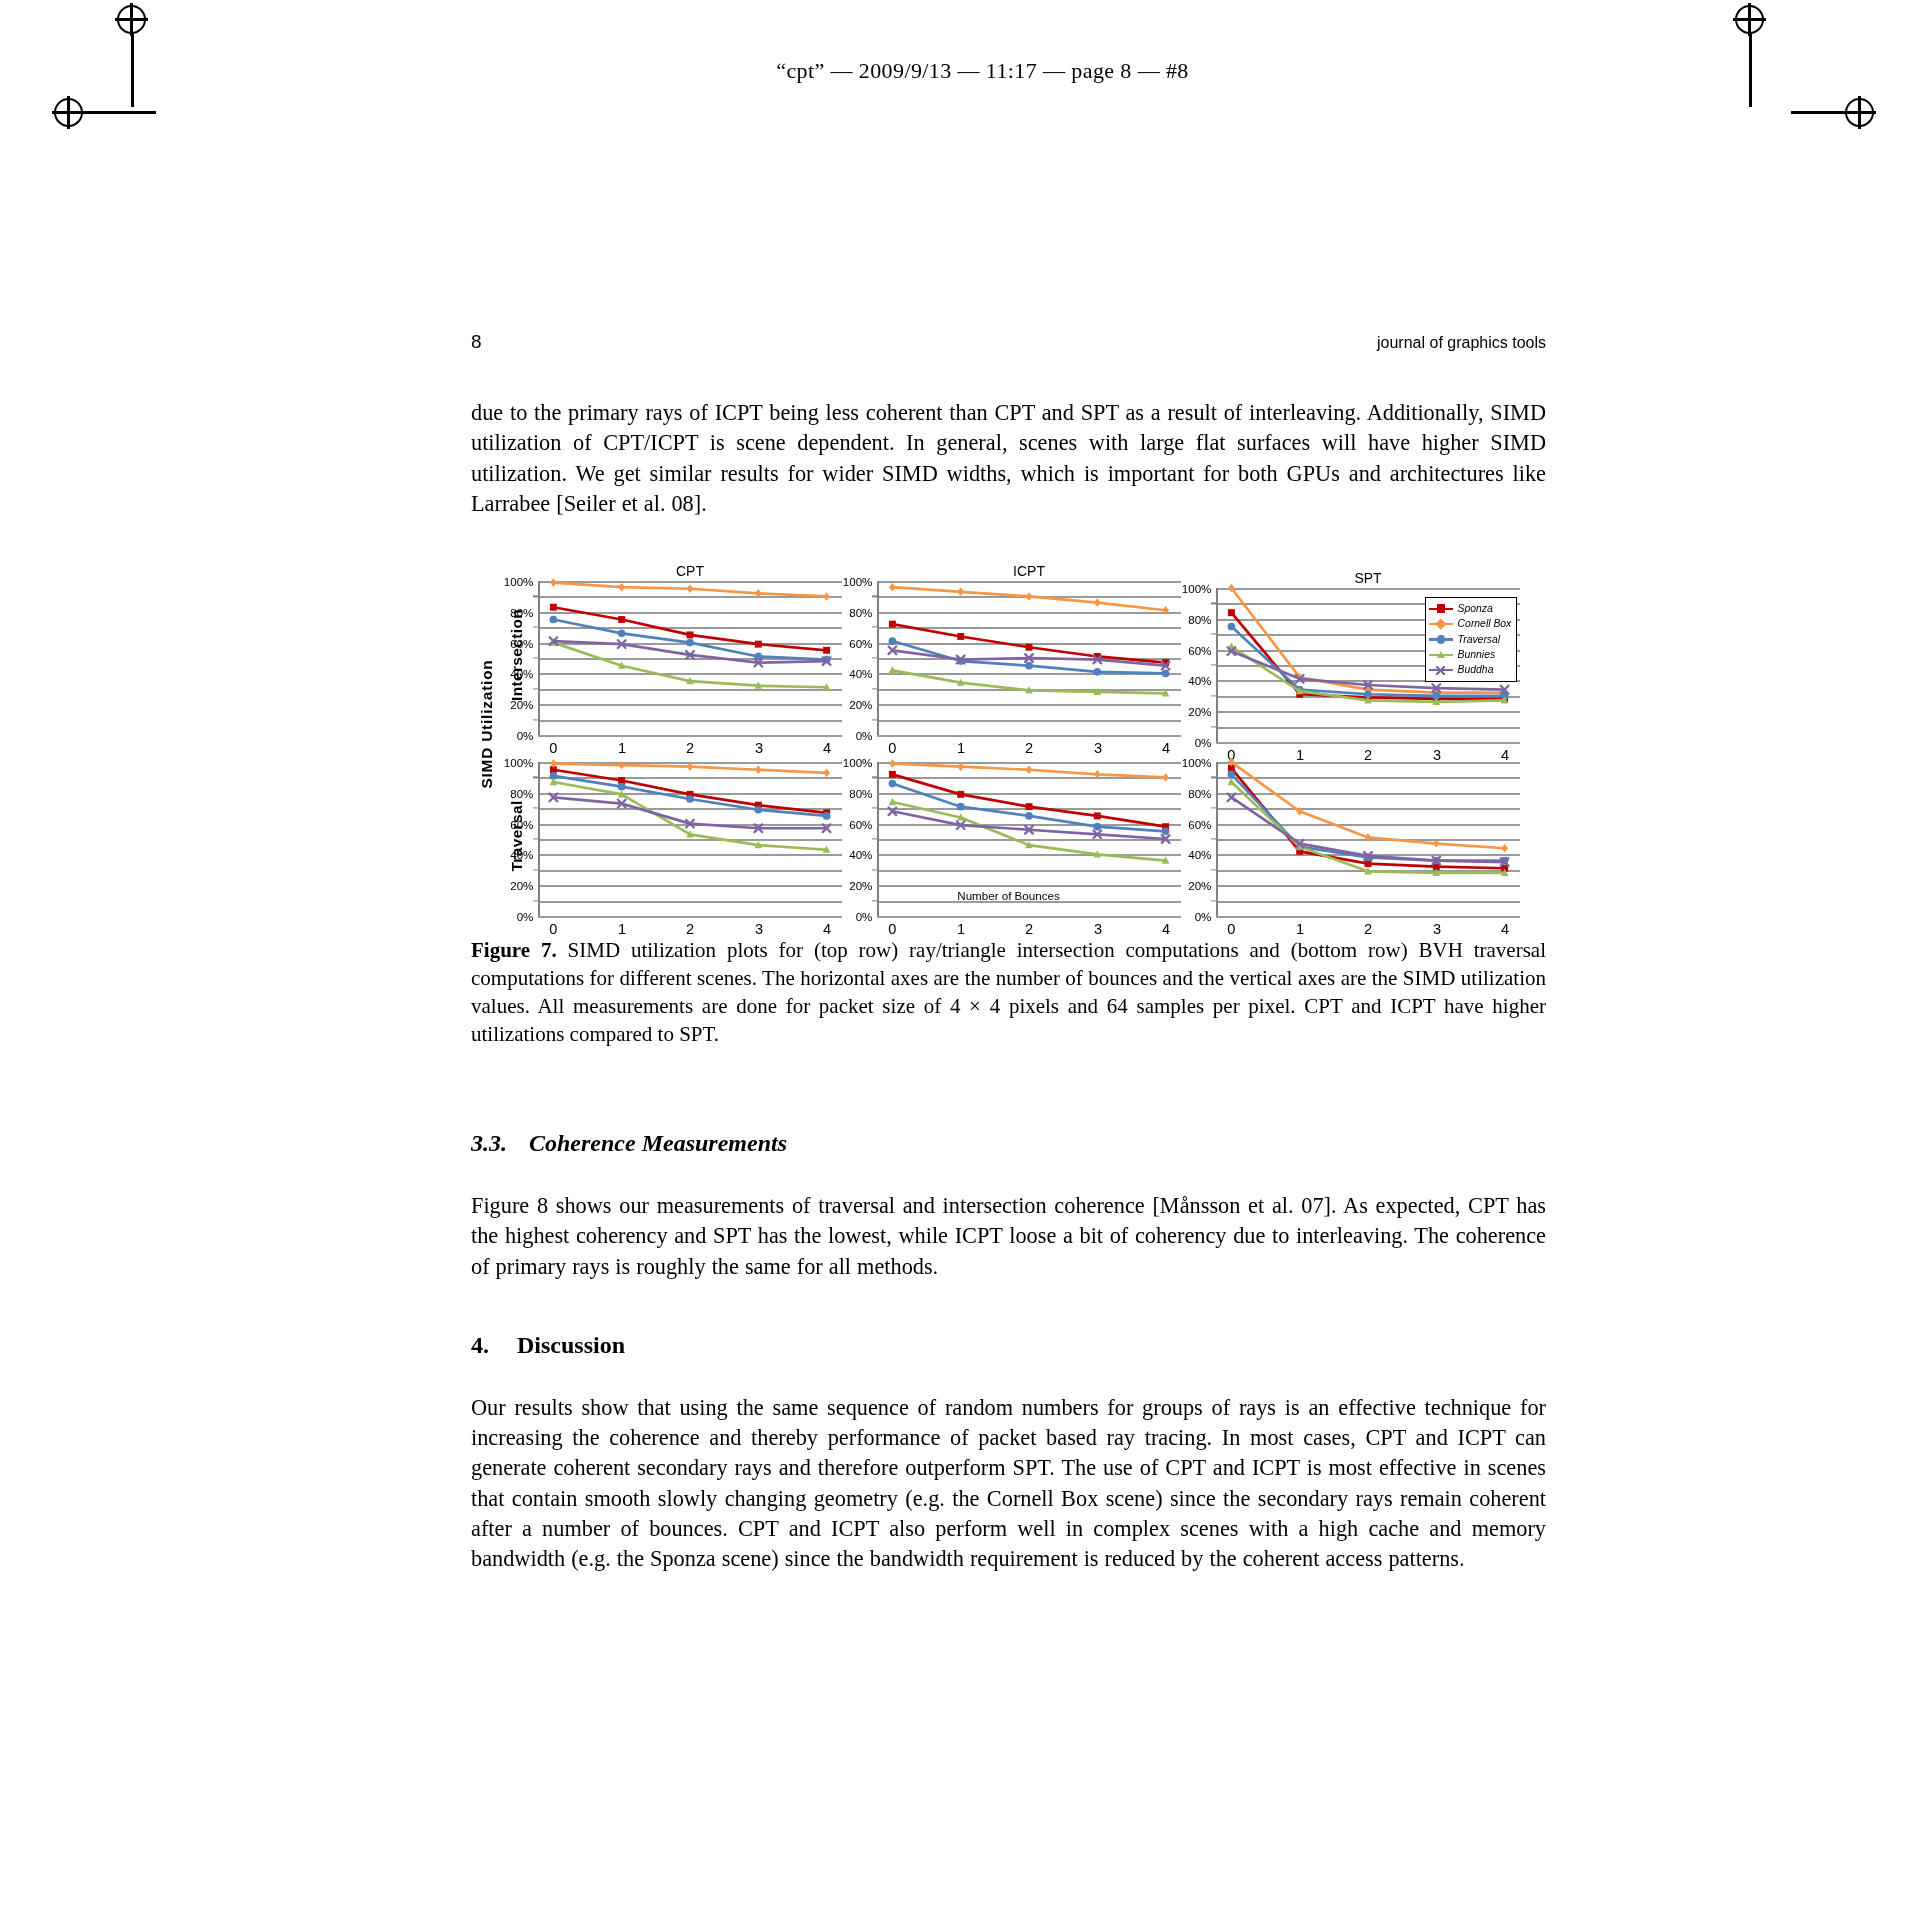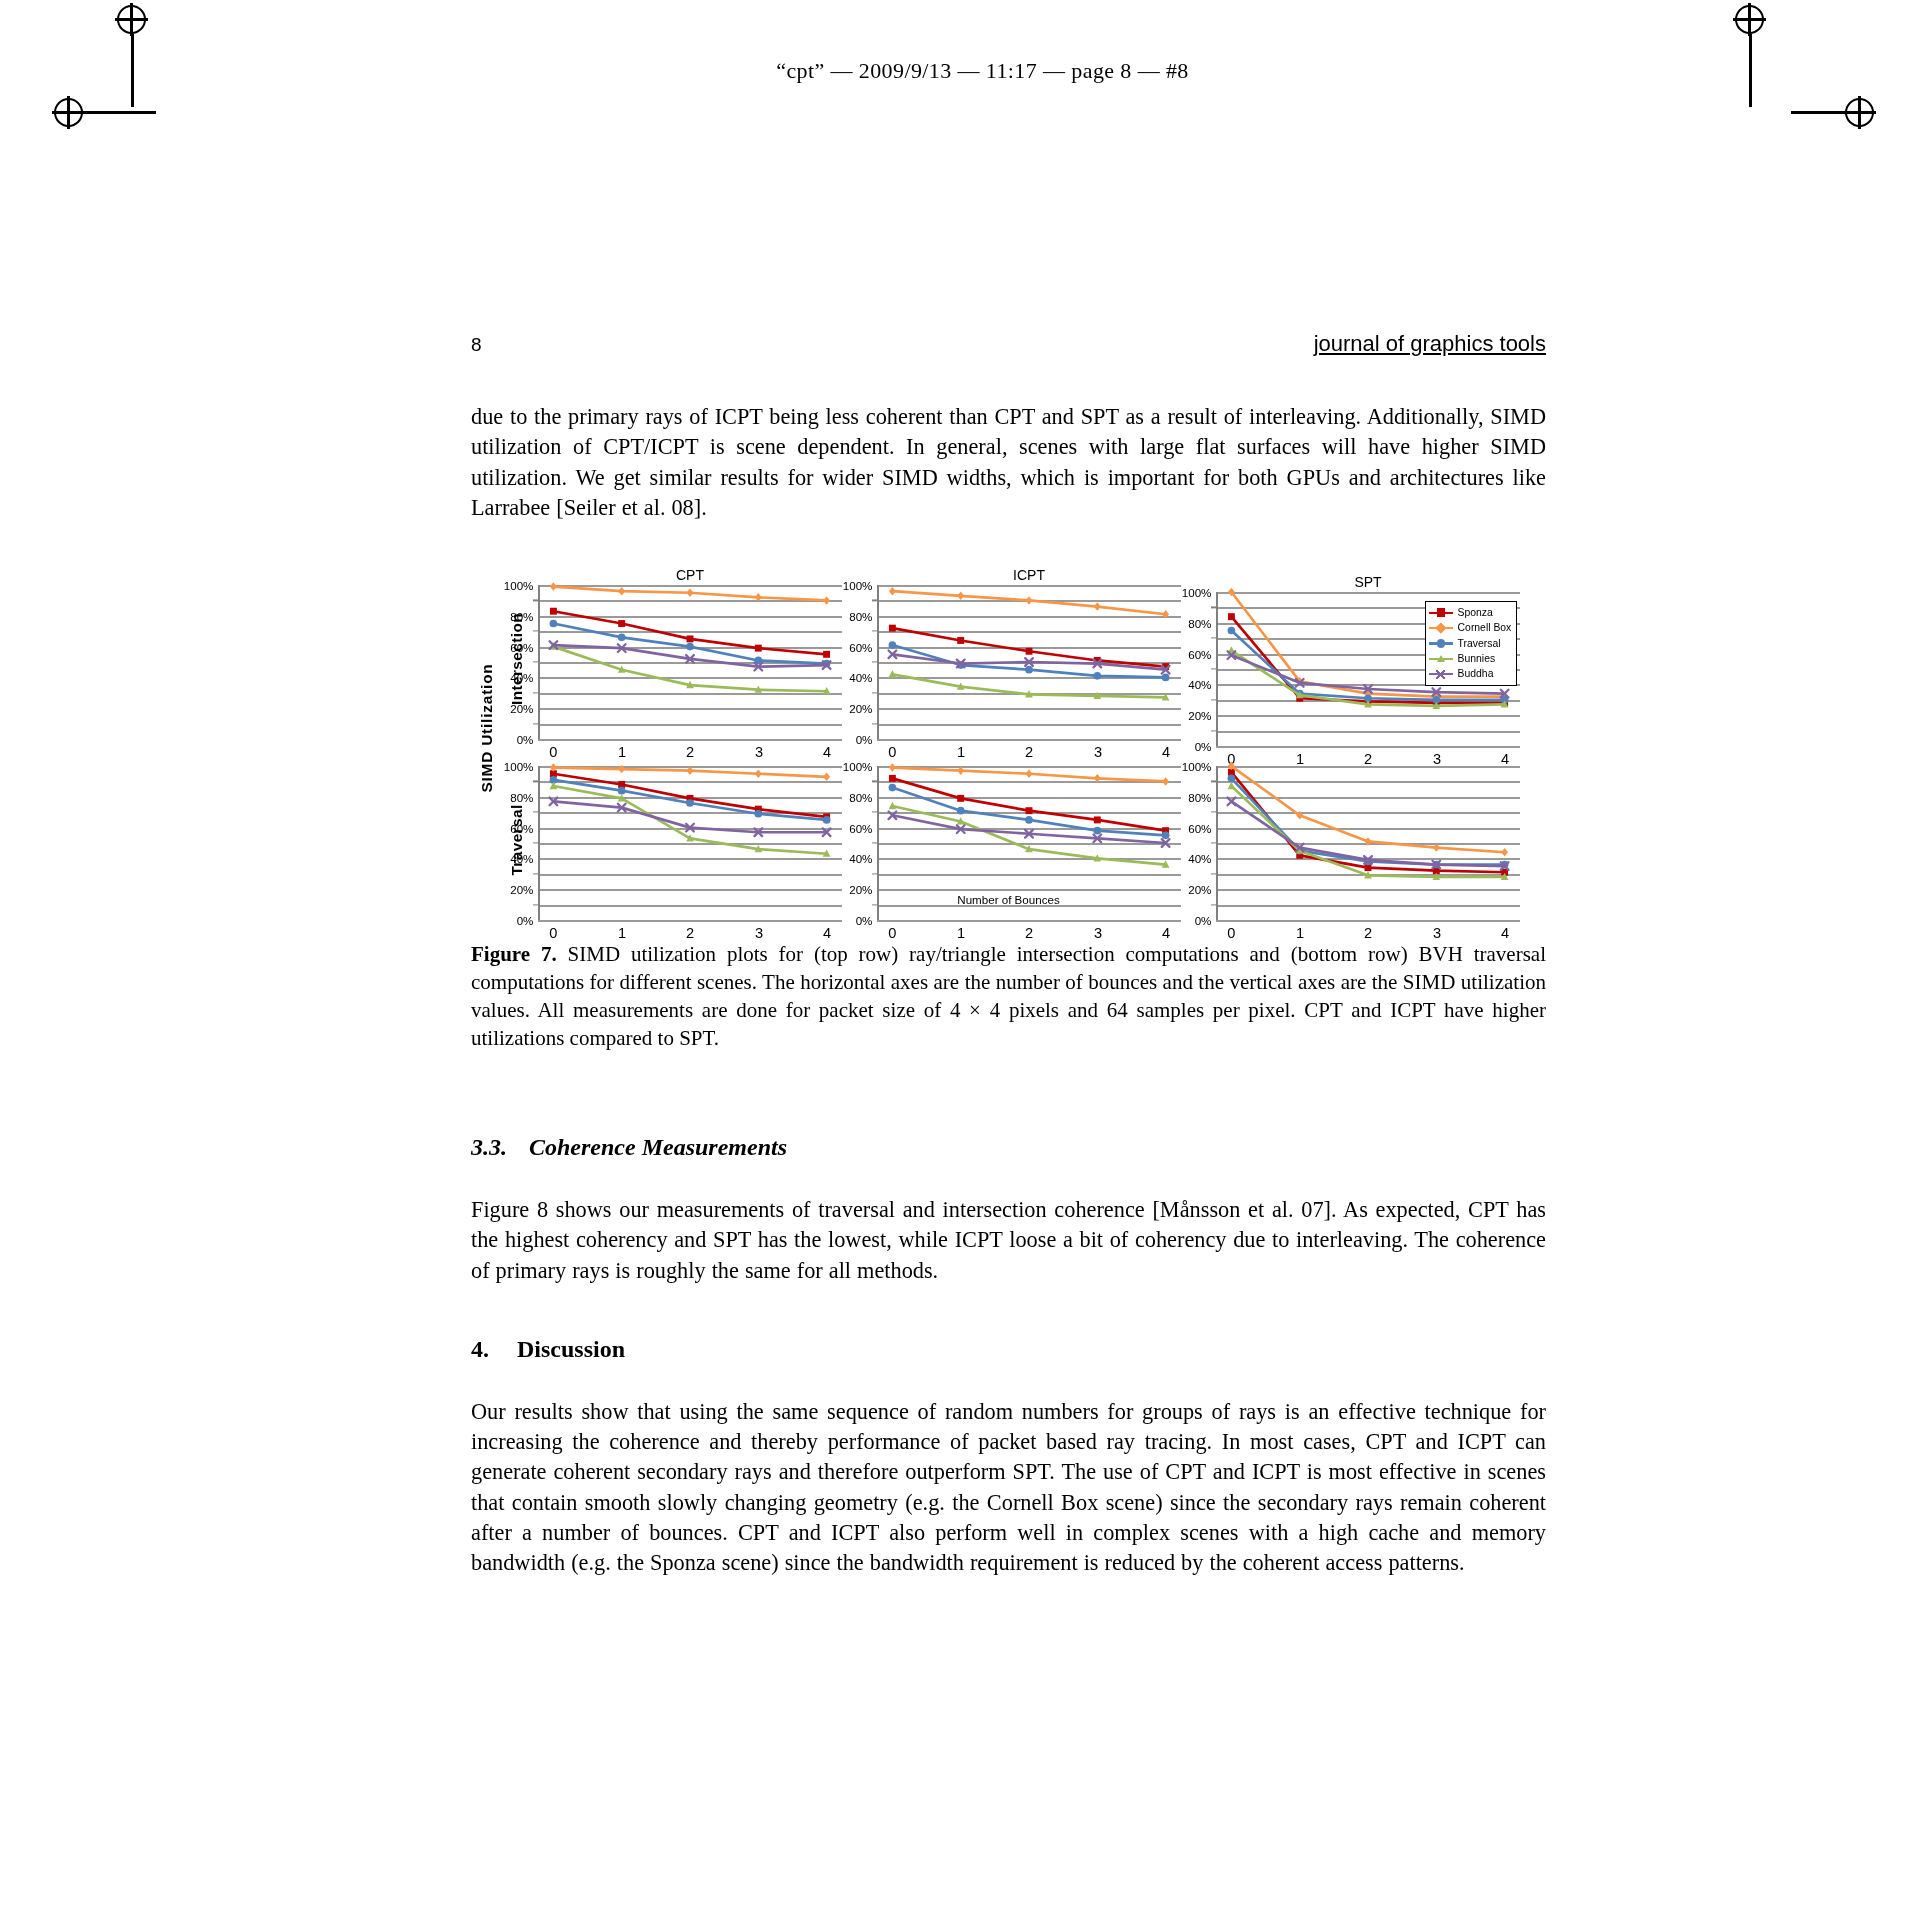--- a/index.html
+++ b/index.html
@@ -13,21 +13,21 @@
   .rline.h{height:2.7px;}
   .rline.v{width:2.7px;}
 
   
   .runhead{position:absolute;left:0;right:0;top:58px;text-align:center;font-size:22px;letter-spacing:0.4px;}
 
   
   .page{position:absolute;left:471px;top:331px;width:1075px;}
   .pagenum-row{display:flex;justify-content:space-between;align-items:baseline;margin-bottom:45px;}
   .pagenum{font-size:19px;font-family:"Liberation Sans",sans-serif;}
-  .journal{font-size:22px;font-family:"Liberation Sans",sans-serif;text-decoration:underline;}
+  .journal{font-size:16px;font-family:"Liberation Sans",sans-serif;}
 
   p.body{font-size:22.3px;line-height:1.36;text-align:justify;margin:0 0 0 0;text-justify:inter-word;
          -webkit-hyphens:none;hyphens:none;word-spacing:0.02em;}
 
   .h-section{font-size:24px;font-weight:bold;margin:0;}
   .h-subsection{font-size:24px;font-weight:bold;font-style:italic;margin:0;}
   .h-num{display:inline-block;min-width:46px;}
   .h-num-sub{display:inline-block;min-width:58px;}
 
   .caption{font-size:21px;line-height:1.33;text-align:justify;margin:0;}
@@ -56,21 +56,21 @@
          transform:translateY(-50%);}
   .ytickmark{position:absolute;right:100%;width:5.4px;height:1.2px;background:#808080;transform:translateY(-50%);}
   .xtick{position:absolute;top:100%;margin-top:5.4px;font-size:14.6px;transform:translateX(-50%);}
   .xlab{position:absolute;width:100%;text-align:center;font-size:11.6px;}
 
   .legendbox{position:absolute;border:1.2px solid #000;background:#fff;padding:3.1px 4.6px 3.1px 3.1px;}
   .legrow{display:flex;align-items:center;height:15.4px;}
   .legswatch{position:relative;width:24px;height:8.5px;margin-right:4.6px;flex:none;}
   .legswatch i{position:absolute;left:0;top:3.5px;width:24px;height:2.3px;}
   .legswatch b{position:absolute;left:7.7px;top:0.4px;width:8.5px;height:8.5px;}
-  .legtext{font-size:10.4px;white-space:nowrap;}
+  .legtext{font-size:10.4px;white-space:nowrap;font-style:italic;}
 
   svg{position:absolute;left:0;top:0;overflow:visible;}
 </style>
 </head>
 <body>
 
 <div class="regmark" style="left:117px;top:5px;"></div>
 <div class="rline v" style="left:131px;top:34px;height:73px;"></div>
 <div class="regmark" style="left:54px;top:98px;"></div>
 <div class="rline h" style="left:83px;top:111px;width:73px;"></div>

